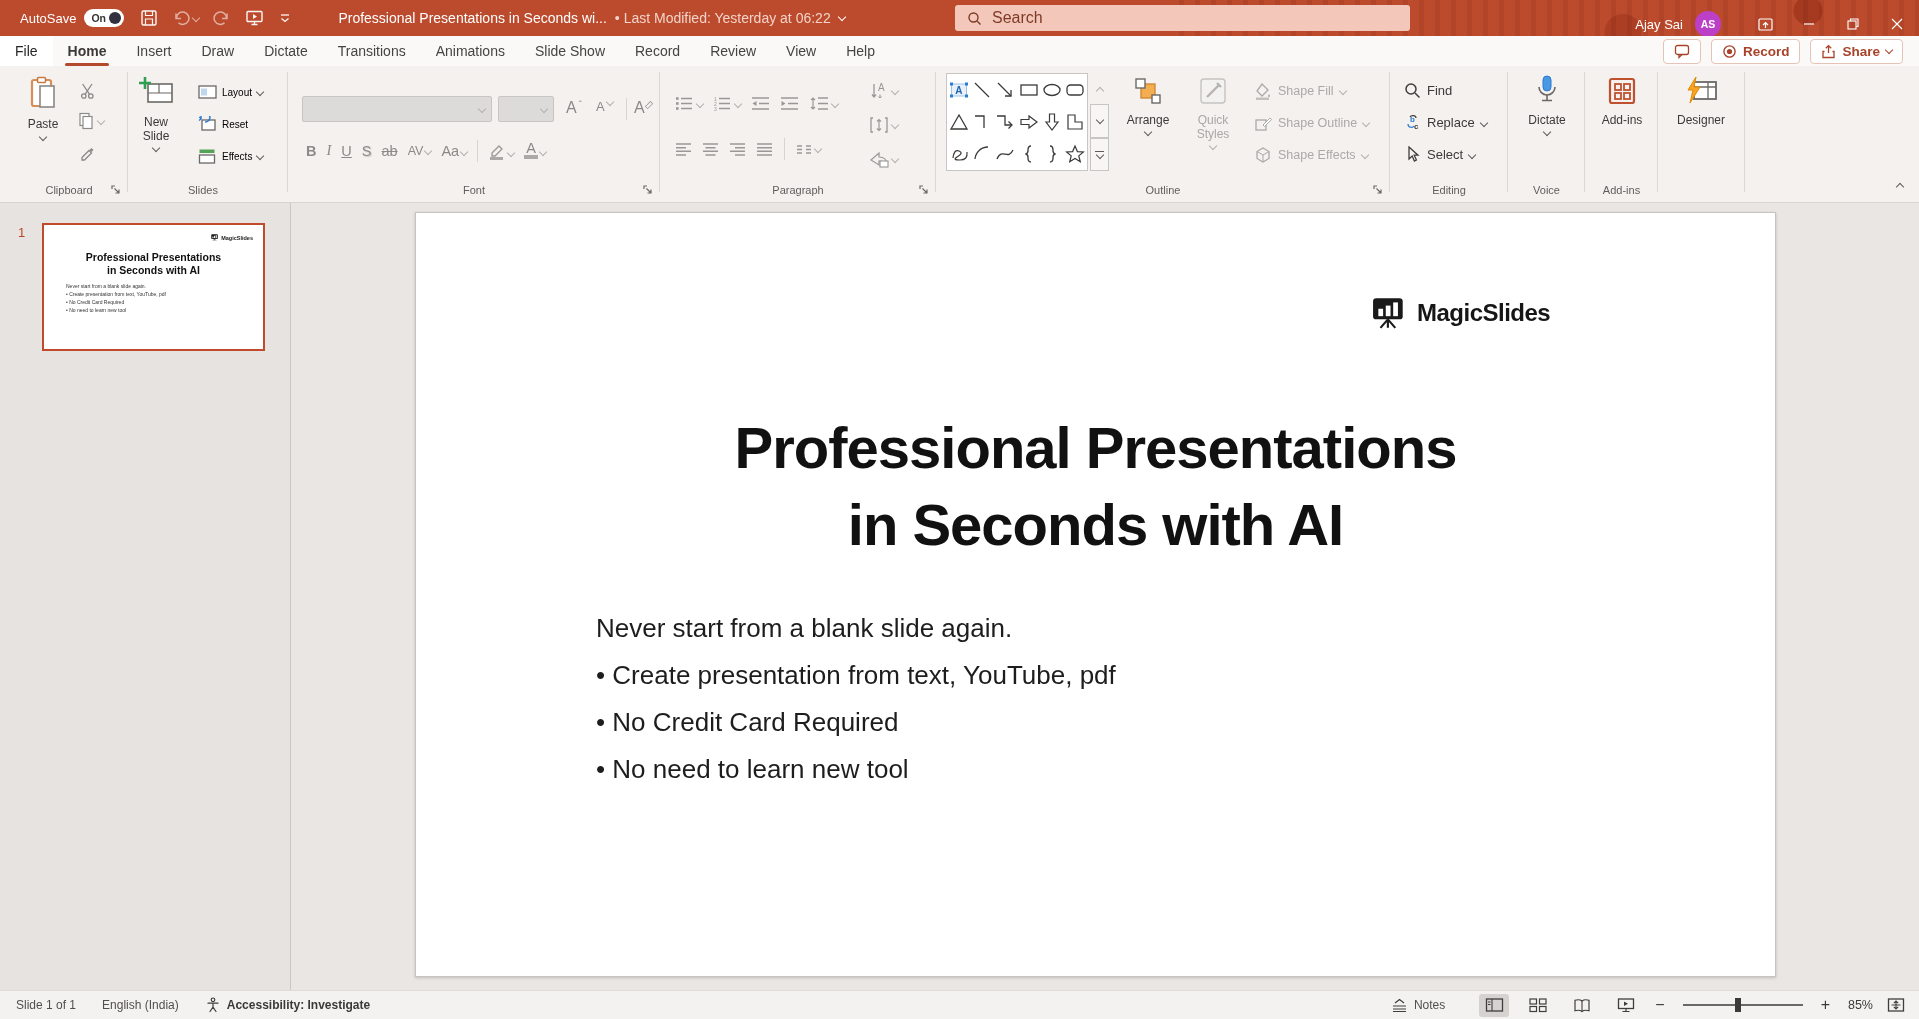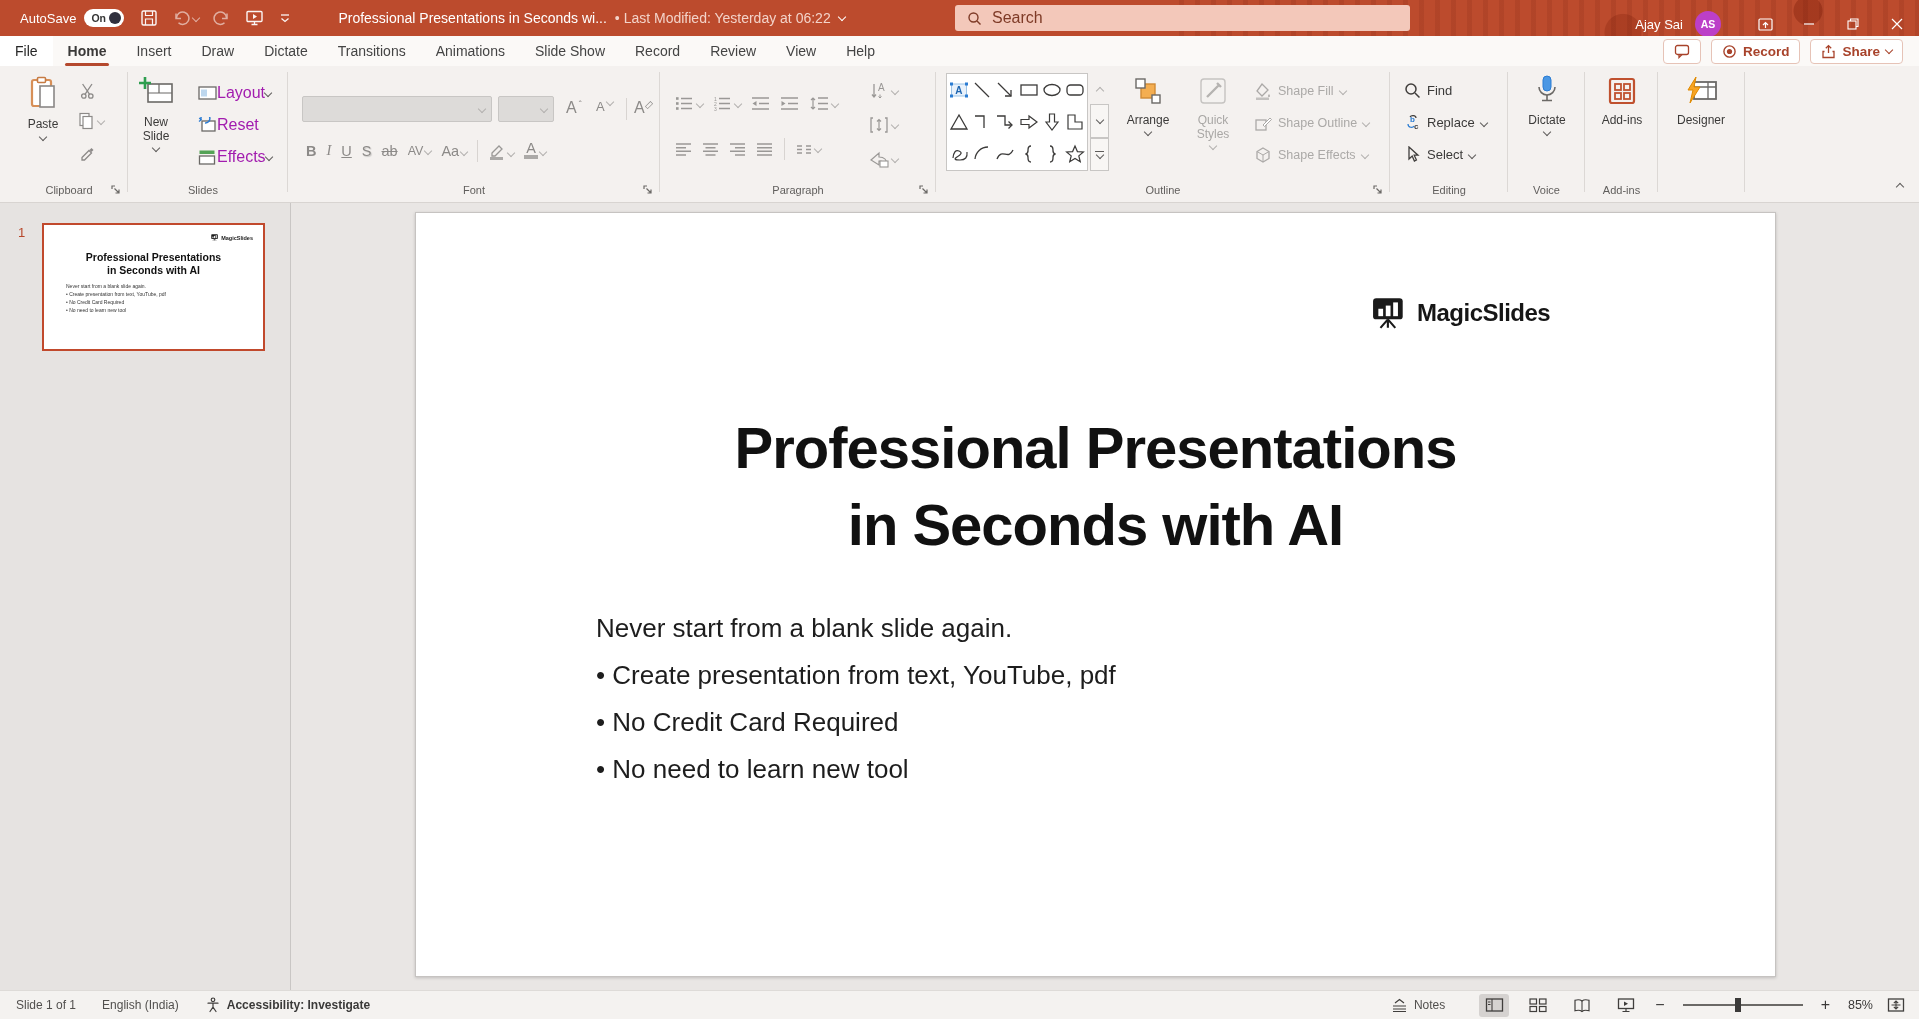--- a/index.html
+++ b/index.html
@@ -40,21 +40,21 @@
 .ribbon{position:absolute;left:0;top:66px;width:100%;height:137px;background:#F4F1EF;border-bottom:1px solid #D8D4D1}
 .grp{position:absolute;top:0;height:100%;}
 .grp::after{content:"";position:absolute;right:0;top:6px;bottom:10px;width:1px;background:#DCD8D5}
 .g-lbl{position:absolute;bottom:6px;left:0;right:0;text-align:center;font-size:11px;color:#605E5C}
 .launch{position:absolute;bottom:6px;right:6px;width:12px;height:12px;cursor:pointer}
 .bigbtn{position:absolute;top:6px;display:flex;flex-direction:column;align-items:center;cursor:pointer}
 .bigbtn .lbl{font-size:12px;color:#3b3a39;text-align:center;line-height:14px;margin-top:7px}
 .bigbtn.dim .lbl{color:#A9A7A5}
 .chv{width:6px;height:6px;border-right:1.4px solid #5F5D5B;border-bottom:1.4px solid #5F5D5B;transform:rotate(45deg);display:inline-block;flex:none}
 .dim .chv,.chv.dim{border-color:#B3B1AF}
-.smallrow{position:absolute;display:flex;align-items:center;font-size:16px;color:#a21caf;cursor:pointer;white-space:nowrap}
+.smallrow{position:absolute;display:flex;align-items:center;gap:5px;font-size:10px;color:#000000;cursor:pointer;white-space:nowrap}
 .combo{position:absolute;height:26px;background:#DDDBD9;border:1px solid #C8C6C4;border-radius:2px;display:flex;align-items:center;justify-content:flex-end;padding-right:6px}
 .fglyph{font-size:14.5px;color:#8C8A88;display:flex;align-items:flex-end;gap:2px;cursor:pointer;padding:3px 4px;border-radius:2px}
 .vdiv{width:1px;height:22px;background:#D8D4D1;margin:0 4px}
 .icbtn{display:flex;align-items:center;gap:3px;cursor:pointer;padding:2px 3px;border-radius:2px}
 .gallery{position:absolute;left:10px;top:7px;width:142px;height:98px;background:#fff;border:1px solid #C8C6C4;display:grid;grid-template-columns:repeat(6,1fr);align-items:center;justify-items:center}
 .gscroll{position:absolute;left:154px;top:7px;width:19px;height:98px;display:flex;flex-direction:column}
 .gscroll .gs{flex:1;border:1px solid #C8C6C4;background:#F8F6F4;display:flex;align-items:center;justify-content:center;cursor:pointer}
 .gscroll .gs:first-child{border:none;background:transparent}
 .fillrow{position:absolute;display:flex;align-items:center;gap:6px;font-size:12.5px;color:#ABA9A7;cursor:default;white-space:nowrap}
 .editrow{position:absolute;display:flex;align-items:center;gap:6px;font-size:13px;color:#3b3a39;cursor:pointer;white-space:nowrap}

